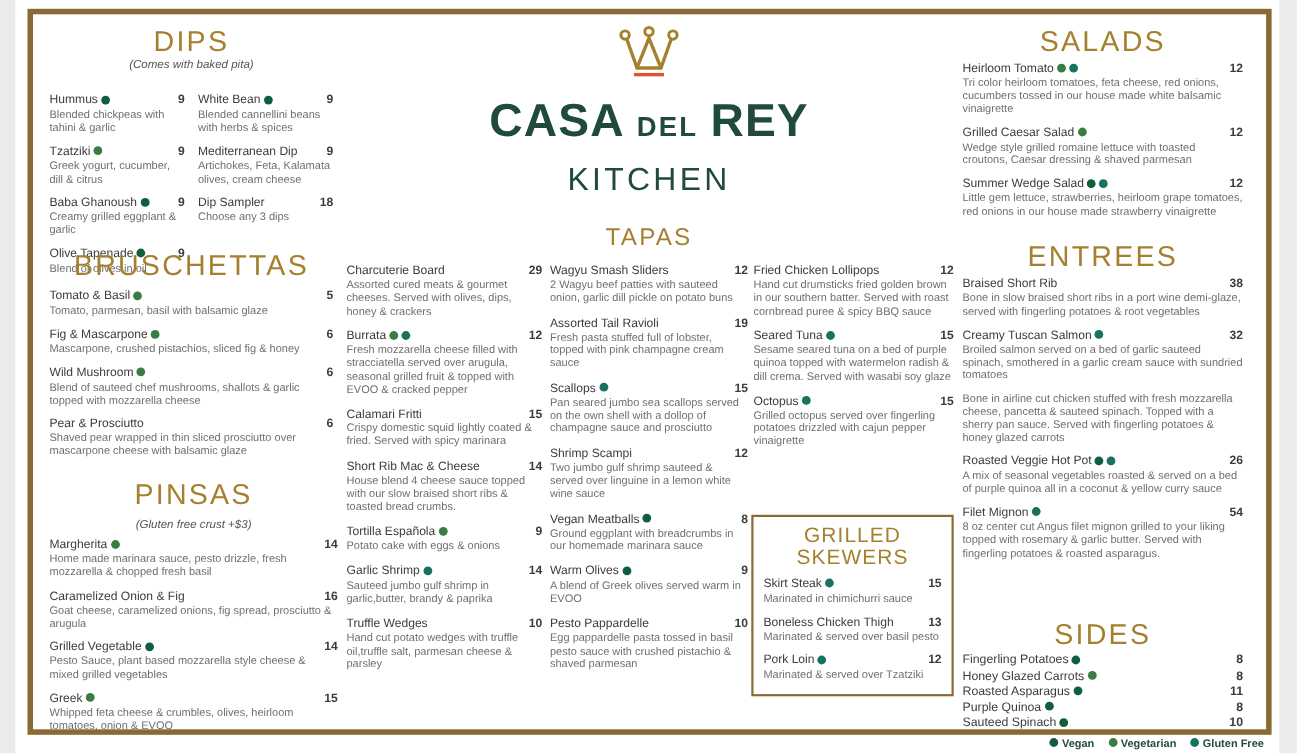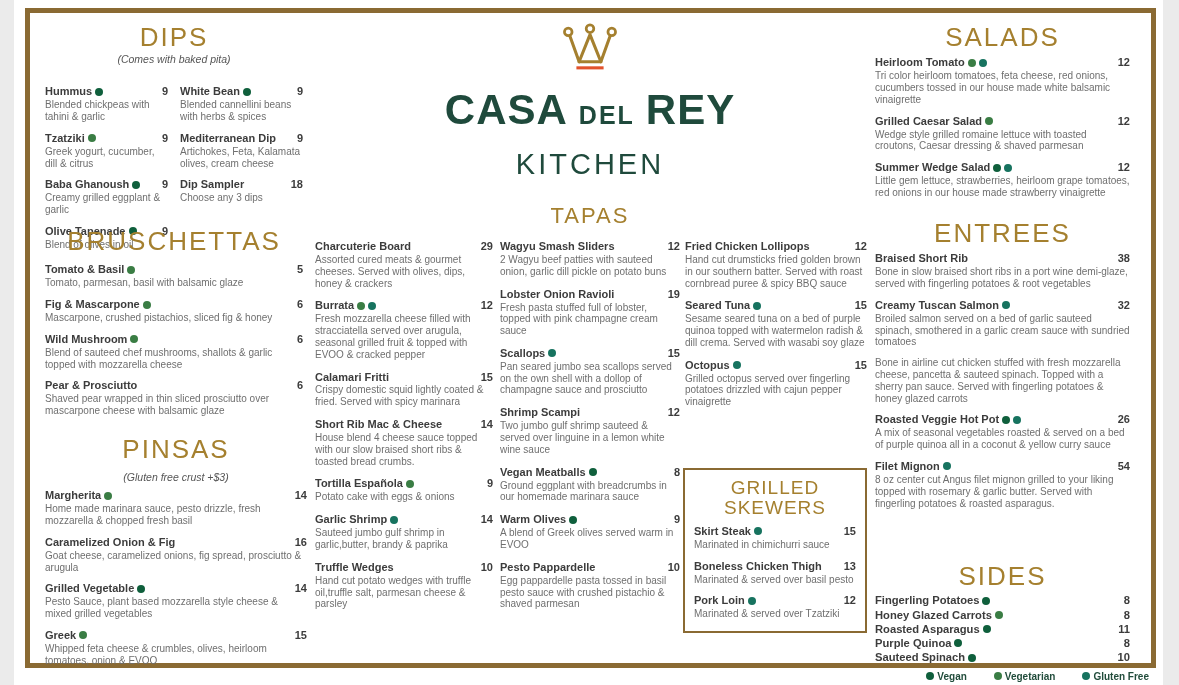--- a/index.html
+++ b/index.html
@@ -15,21 +15,21 @@
 
   .sec{position:absolute}
   .h{font-weight:normal;color:#a5802f;text-align:center;letter-spacing:2px;line-height:1.05}
   .h-big{font-size:26px}
   .h-mid{font-size:22px}
   .h-sk{font-size:19px;letter-spacing:1px}
   .note{font-style:italic;color:#555;font-size:10.5px;text-align:center;margin:2px 0 6px}
 
   .item{margin-bottom:9px}
   .row{display:flex;align-items:baseline}
-  .nm{font-weight:bold;color:#3c3c3c;font-size:11px;line-height:1.18;flex:1;padding-right:4px}
+  .nm{font-weight:normal;color:#3c3c3c;font-size:11px;line-height:1.18;flex:1;padding-right:4px}
   .pr{font-weight:bold;color:#3c3c3c;font-size:11px;margin-left:4px;white-space:nowrap}
   .ds{color:#6f6f6f;font-size:10px;line-height:1.18;margin-top:1px}
 
   .dots{white-space:nowrap}
   .dot{display:inline-block;width:8px;height:8px;border-radius:50%;margin-left:3px;vertical-align:baseline;position:relative;top:0.5px}
   .dot.vegan{background:#0f5f3c}
   .dot.vegetarian{background:#3a7d44}
   .dot.gf{background:#17735f}
 
   
@@ -61,21 +61,21 @@
   
   .salads{left:875px;top:24px;width:255px}
   .salads .h-big{margin-bottom:5px}
   .entrees{left:875px;top:220px;width:255px}
   .entrees .h-big{margin-bottom:5px}
   .sides{left:875px;top:563px;width:255px}
   .sides .h-big{margin-bottom:4px}
   .sides .item{margin-bottom:1px}
   .sides .nm,.sides .pr{font-size:11.2px}
 
-  .legend{position:absolute;top:671px;right:30px;display:flex;gap:27px;align-items:flex-start}
+  .legend{position:absolute;top:671px;right:30px;display:flex;gap:13px;align-items:flex-start}
   .lg{display:flex;align-items:center;font-size:10px;font-weight:bold;color:#214c3b}
   .lg .dot{margin:0 3px 0 0;top:0}
 </style>
 </head>
 <body>
 
 <div class="edge left"></div>
 <div class="edge right"></div>
 <div class="frame"></div>
 
@@ -284,21 +284,21 @@
 <div class="sec tapas-c2">
     <div class="item">
     <div class="row">
       <span class="nm"><span>Wagyu Smash Sliders</span><span class="dots"></span></span>
       <span class="pr">12</span>
     </div>
     <div class="ds">2 Wagyu beef patties with sauteed onion, garlic dill pickle on potato buns</div>
   </div>
     <div class="item">
     <div class="row">
-      <span class="nm"><span>Lobster Onion Ravioli</span><span class="dots"></span></span>
+      <span class="nm"><span>Assorted Tail Ravioli</span><span class="dots"></span></span>
       <span class="pr">19</span>
     </div>
     <div class="ds">Fresh pasta stuffed full of lobster, topped with pink champagne cream sauce</div>
   </div>
     <div class="item">
     <div class="row">
       <span class="nm"><span>Scallops</span><span class="dots"><span class="dot gf"></span></span></span>
       <span class="pr">15</span>
     </div>
     <div class="ds">Pan seared jumbo sea scallops served on the own shell with a dollop of champagne sauce and prosciutto</div>

